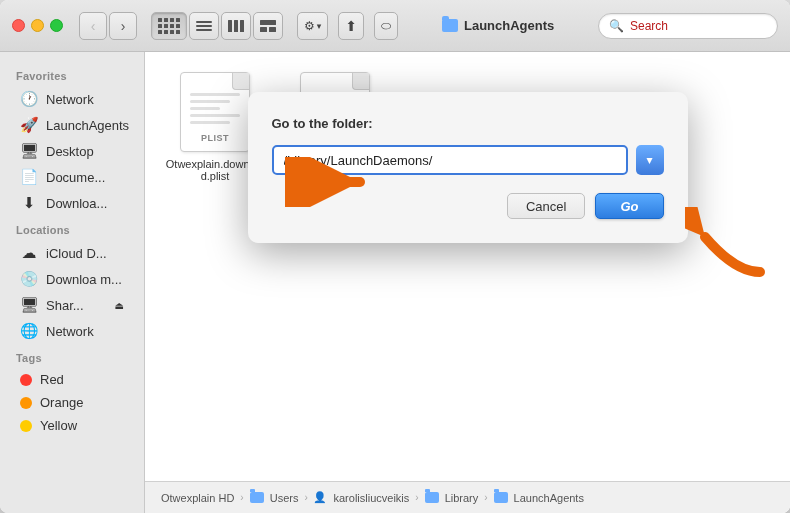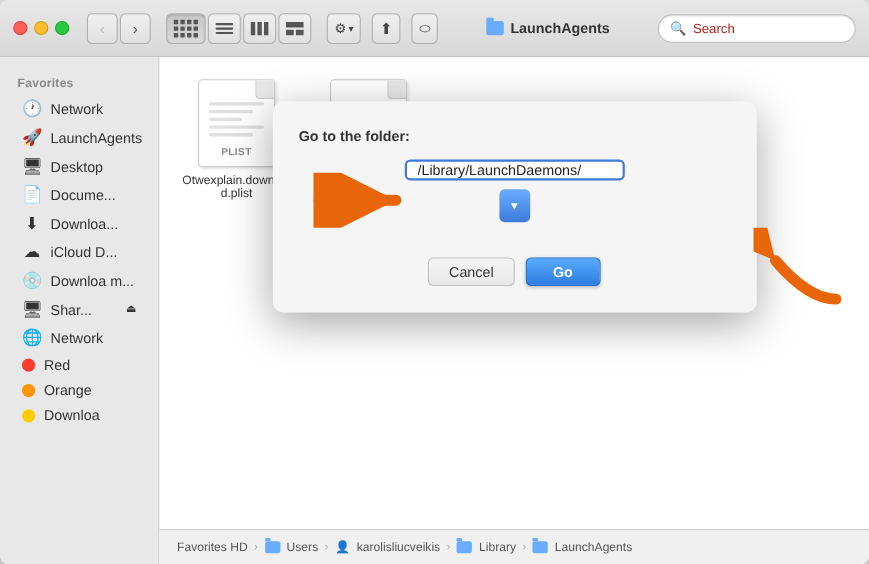--- a/index.html
+++ b/index.html
@@ -344,22 +344,21 @@
       font-size: 13px;
       font-weight: 600;
       color: #333;
       margin-bottom: 14px;
     }
 
     .dialog-input-row {
       display: flex;
       gap: 8px;
       align-items: center;
-      margin-bottom: 32px;
-      flex-direction: column;
+      margin-bottom: 18px;
     }
 
     .dialog-input {
       flex: 1;
       height: 30px;
       border: 2px solid #3d7adb;
       border-radius: 5px;
       padding: 0 10px;
       font-size: 13px;
       color: #222;
@@ -377,21 +376,21 @@
       align-items: center;
       justify-content: center;
       cursor: pointer;
       color: white;
       font-size: 12px;
       flex-shrink: 0;
     }
 
     .dialog-buttons {
       display: flex;
-      justify-content: center;
+      justify-content: flex-end;
       gap: 10px;
     }
 
     .btn-cancel {
       height: 26px;
       padding: 0 18px;
       background: linear-gradient(to bottom, #f5f5f5, #e8e8e8);
       border: 1px solid #c0c0c0;
       border-radius: 5px;
       font-size: 13px;
@@ -403,20 +402,21 @@
       height: 26px;
       padding: 0 24px;
       background: linear-gradient(to bottom, #5aabff, #2d7de0);
       border: 1px solid #1a6acc;
       border-radius: 5px;
       font-size: 13px;
       font-weight: 600;
       color: white;
       cursor: pointer;
       box-shadow: 0 1px 3px rgba(0,0,0,0.2);
+      font-style: italic;
     }
 
     .grid-icon {
       display: grid;
       grid-template-columns: repeat(4, 4px);
       grid-template-rows: repeat(3, 4px);
       gap: 2px;
     }
     .grid-dot {
       width: 4px;
@@ -572,51 +572,53 @@
       </div>
       <div class="sidebar-item">
         <span class="sidebar-icon">📄</span>
         <span>Docume...</span>
       </div>
       <div class="sidebar-item">
         <span class="sidebar-icon">⬇</span>
         <span>Downloa...</span>
       </div>
 
+      <div class="sidebar-section-label">Locations</div>
 
       <div class="sidebar-item">
         <span class="sidebar-icon">☁</span>
         <span>iCloud D...</span>
       </div>
       <div class="sidebar-item">
         <span class="sidebar-icon">💿</span>
         <span>Downloa m...</span>
       </div>
       <div class="sidebar-item">
         <span class="sidebar-icon">🖥</span>
         <span>Shar...</span>
         <span style="margin-left:auto;font-size:10px;">⏏</span>
       </div>
       <div class="sidebar-item">
         <span class="sidebar-icon">🌐</span>
         <span>Network</span>
       </div>
 
+      <div class="sidebar-section-label">Tags</div>
 
       <div class="sidebar-item">
         <div class="tag-dot" style="background:#ff3b30;"></div>
         <span>Red</span>
       </div>
       <div class="sidebar-item">
         <div class="tag-dot" style="background:#ff9500;"></div>
         <span>Orange</span>
       </div>
       <div class="sidebar-item">
         <div class="tag-dot" style="background:#ffcc00;"></div>
-        <span>Downloa</span>
+        <span>Yellow</span>
       </div>
     </div>
 
     <div class="file-area">
       <div class="file-grid">
         <div class="file-item">
           <div class="plist-icon">
             <div class="lines">
               <div class="line long"></div>
               <div class="line medium"></div>
@@ -637,21 +639,21 @@
               <div class="line long"></div>
               <div class="line medium"></div>
             </div>
             <span class="plist-label-tag">PLIST</span>
           </div>
           <div class="file-name">Otwexplain.ltvbit.plist</div>
         </div>
       </div>
 
       <div class="status-bar">
-        <span>Favorites HD</span>
+        <span>Otwexplain HD</span>
         <span class="breadcrumb-sep">›</span>
         <div class="breadcrumb-folder-icon small-tag"></div>
         <span>Users</span>
         <span class="breadcrumb-sep">›</span>
         <span>👤</span>
         <span>karolisliucveikis</span>
         <span class="breadcrumb-sep">›</span>
         <div class="breadcrumb-folder-icon small-tag"></div>
         <span>Library</span>
         <span class="breadcrumb-sep">›</span>

